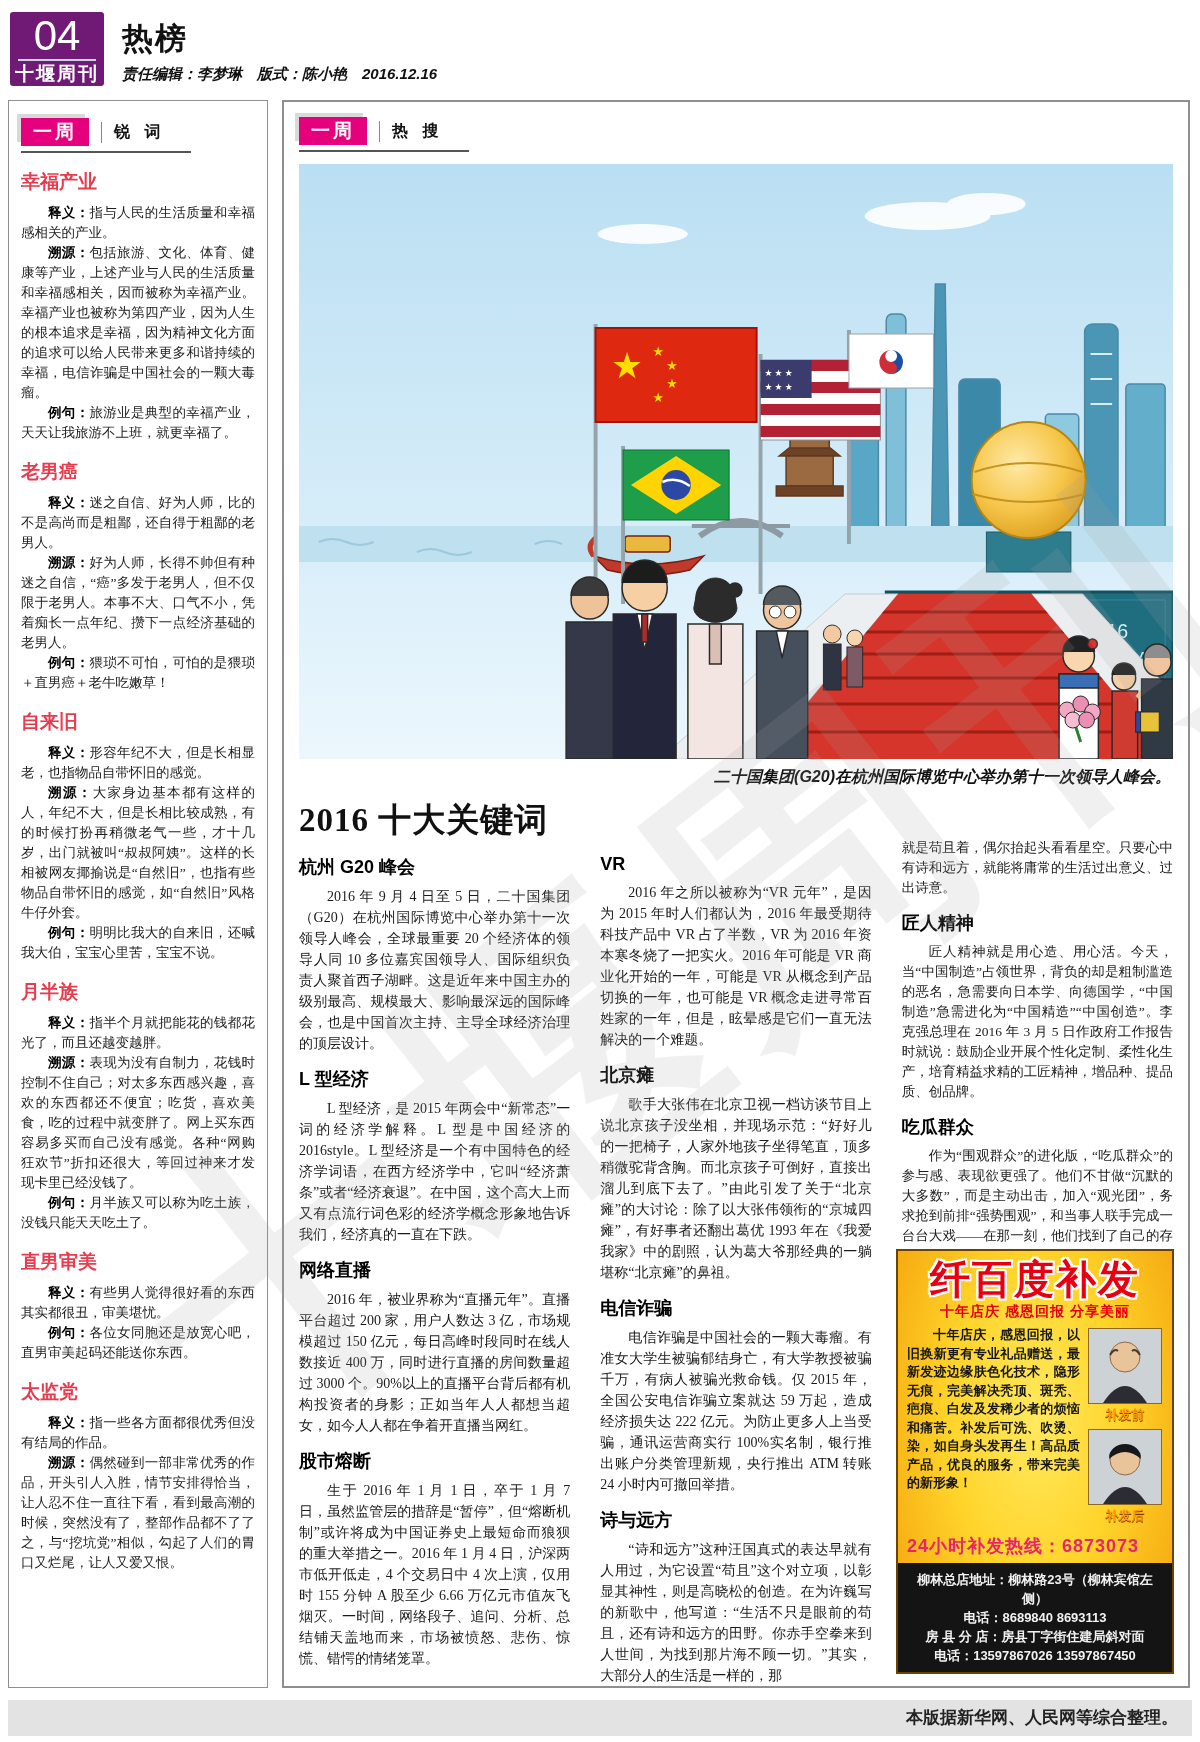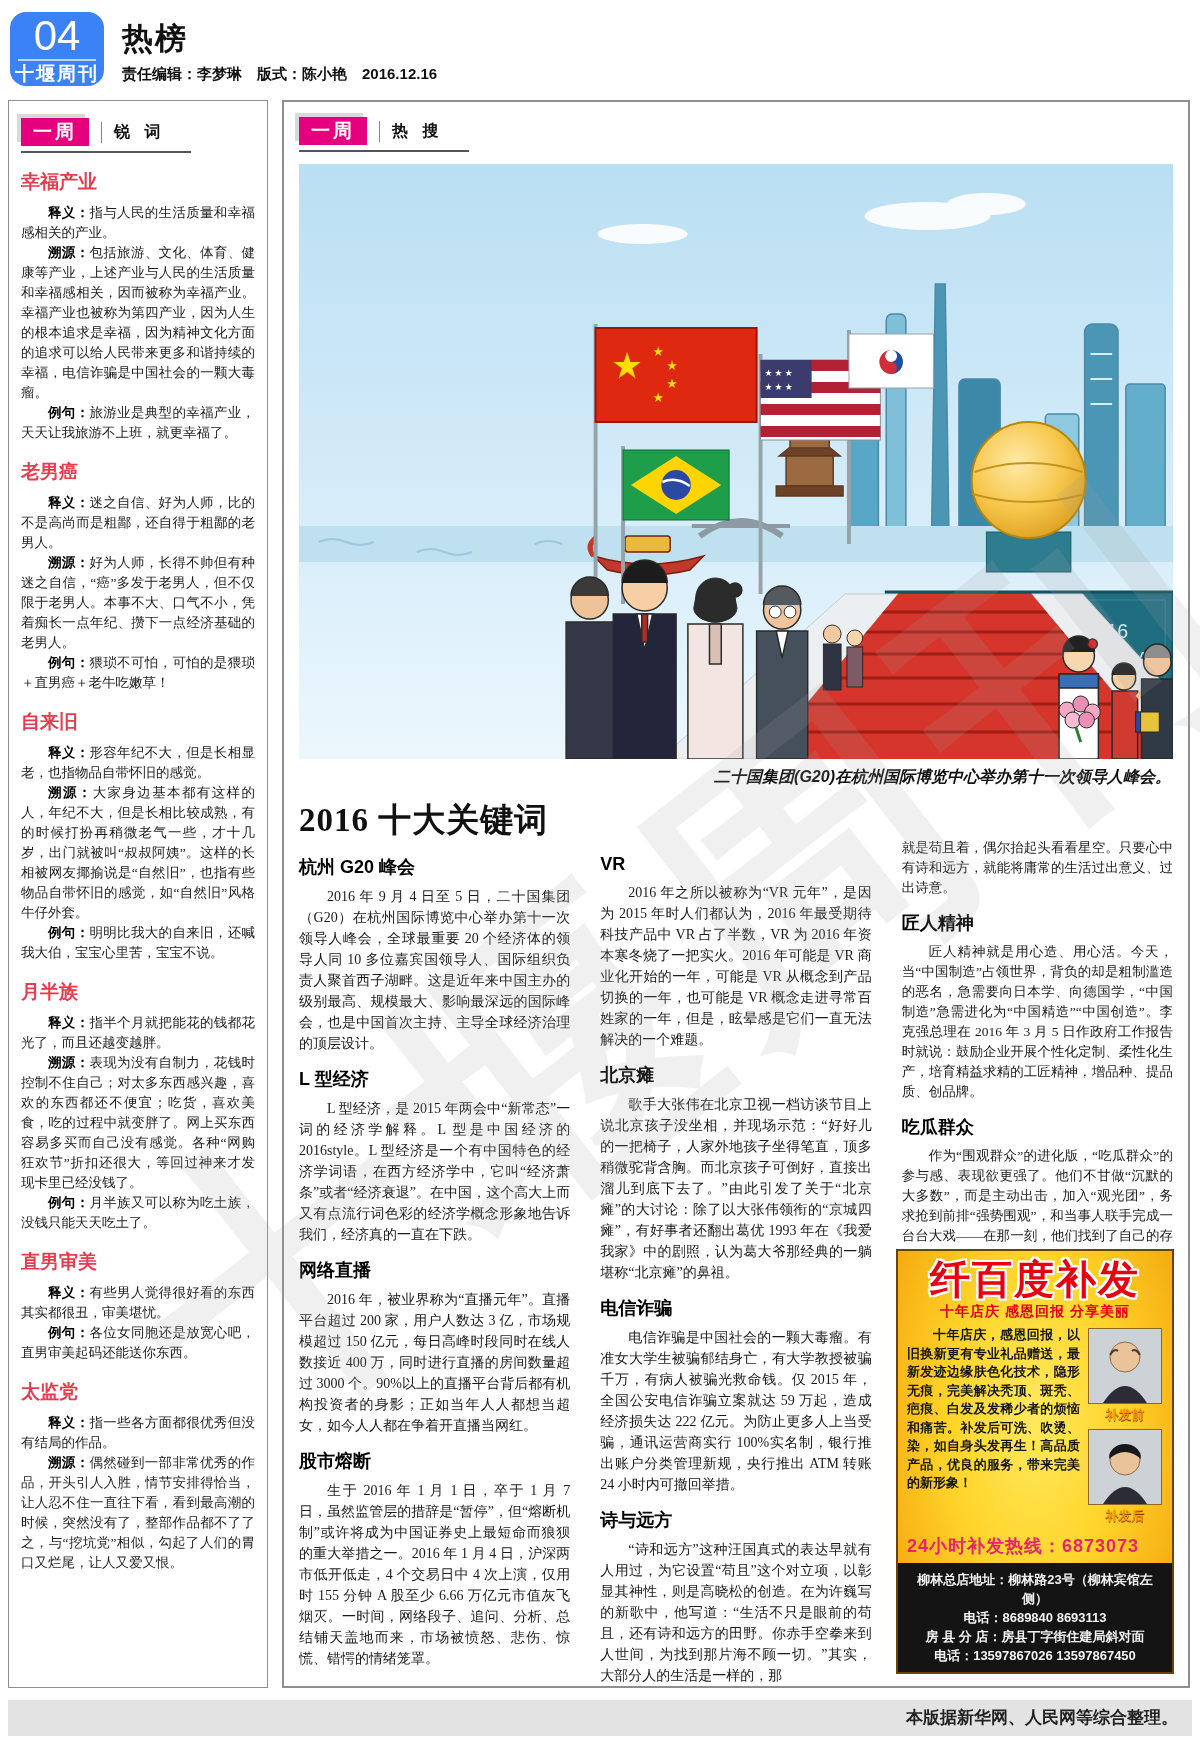--- a/index.html
+++ b/index.html
@@ -1,27 +1,27 @@
 <!DOCTYPE html>
 <html><head>
 <meta charset="utf-8">
 <style>
   html,body{margin:0;padding:0;background:#fff;}
   .page{position:relative;width:1200px;height:1742px;background:#fff;overflow:hidden;
         font-family:"Liberation Serif",serif;color:#111;}
 
   
   .masthead{position:absolute;left:10px;top:12px;display:flex;align-items:flex-end;gap:18px;}
-  .page-badge{width:94px;height:74px;background:#3b82f6;border-radius:16px;color:#fff;text-align:center;overflow:hidden;}
+  .page-badge{width:94px;height:74px;background:#701a75;border-radius:3px;color:#fff;text-align:center;overflow:hidden;}
   .page-badge .num{font-size:42px;line-height:46px;font-family:"Liberation Sans",sans-serif;
         border-bottom:2px solid #bfd9e2;margin:1px 8px 0;}
   .page-badge .paper{font-size:19px;font-weight:bold;line-height:26px;letter-spacing:2px;}
   .head-right{padding-bottom:2px;}
   .head-right .sec-title{margin:0;font-size:31px;font-weight:bold;letter-spacing:2px;}
-  .edit{font-weight:bold;font-size:15px;margin-top:5px;font-family:"Liberation Sans",sans-serif;}
+  .edit{font-weight:bold;font-style:italic;font-size:15px;margin-top:5px;font-family:"Liberation Sans",sans-serif;}
 
   
   .col-badge{display:flex;align-items:center;border-bottom:2px solid #555;padding:3px 0 5px;margin-bottom:12px;width:170px;}
   .badge-box{background:#e5007d;color:#fff;font-weight:bold;font-size:19px;line-height:26px;padding:1px 12px;
         font-family:"Liberation Sans",sans-serif;letter-spacing:3px;box-shadow:-4px -4px 0 #d9d9d9;}
   .badge-label{font-weight:bold;font-size:16px;margin-left:12px;letter-spacing:5px;border-left:1px solid #888;
         padding-left:12px;font-family:"Liberation Sans",sans-serif;}
 
   
   .sidebar{position:absolute;left:8px;top:100px;width:260px;height:1588px;border:1px solid #8f8f8f;

